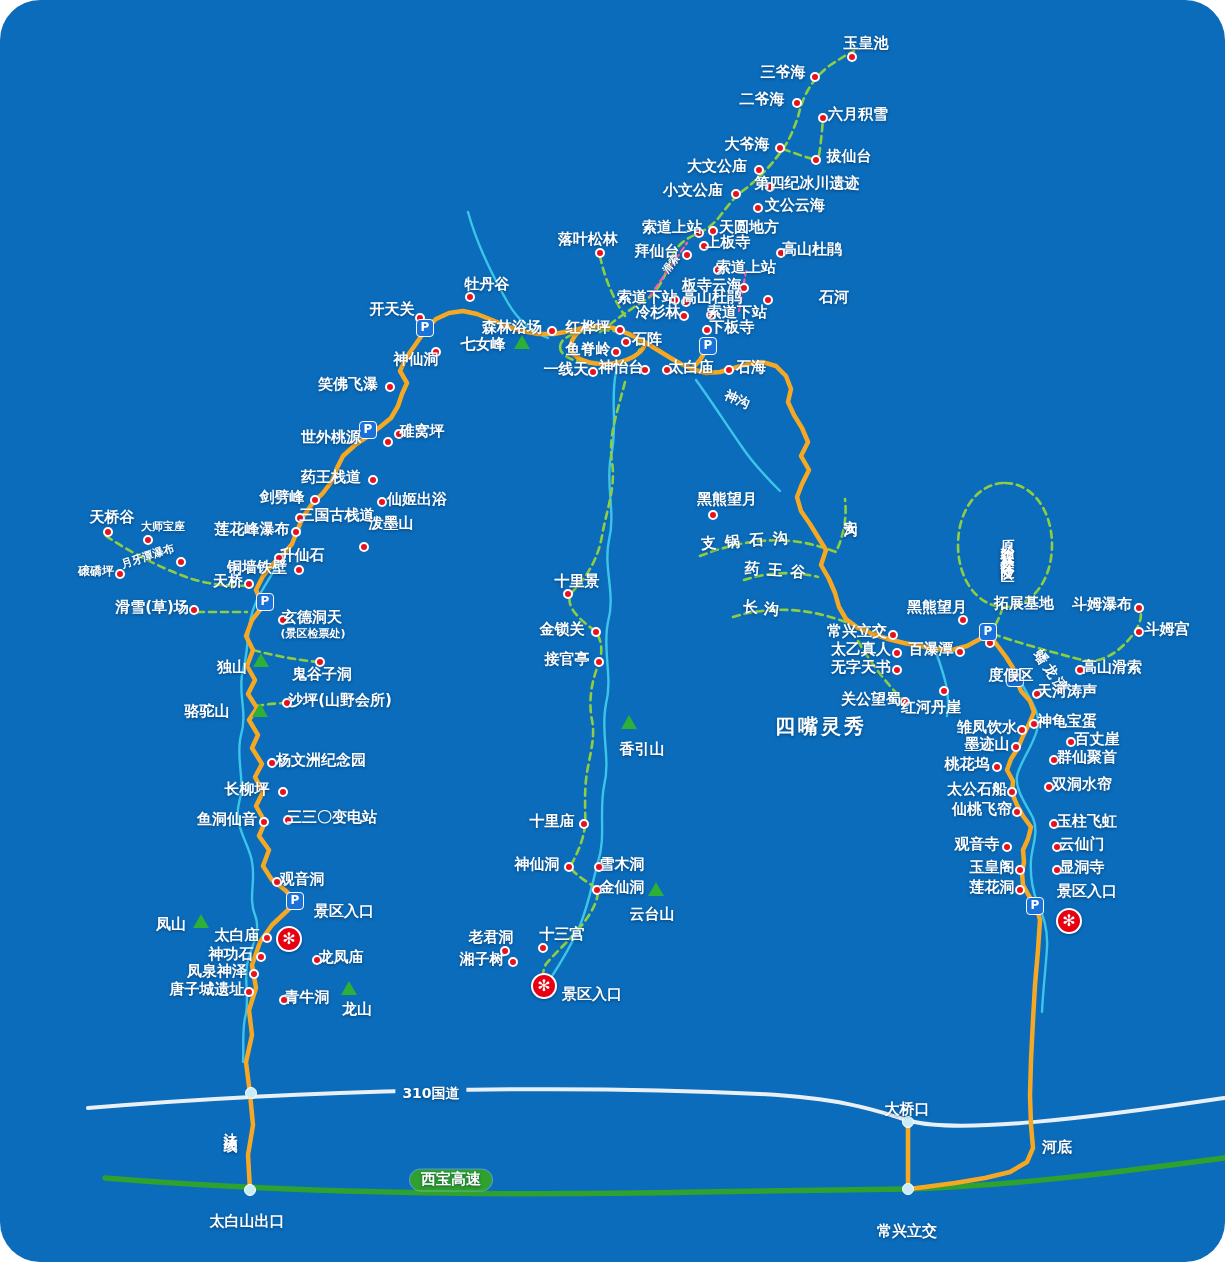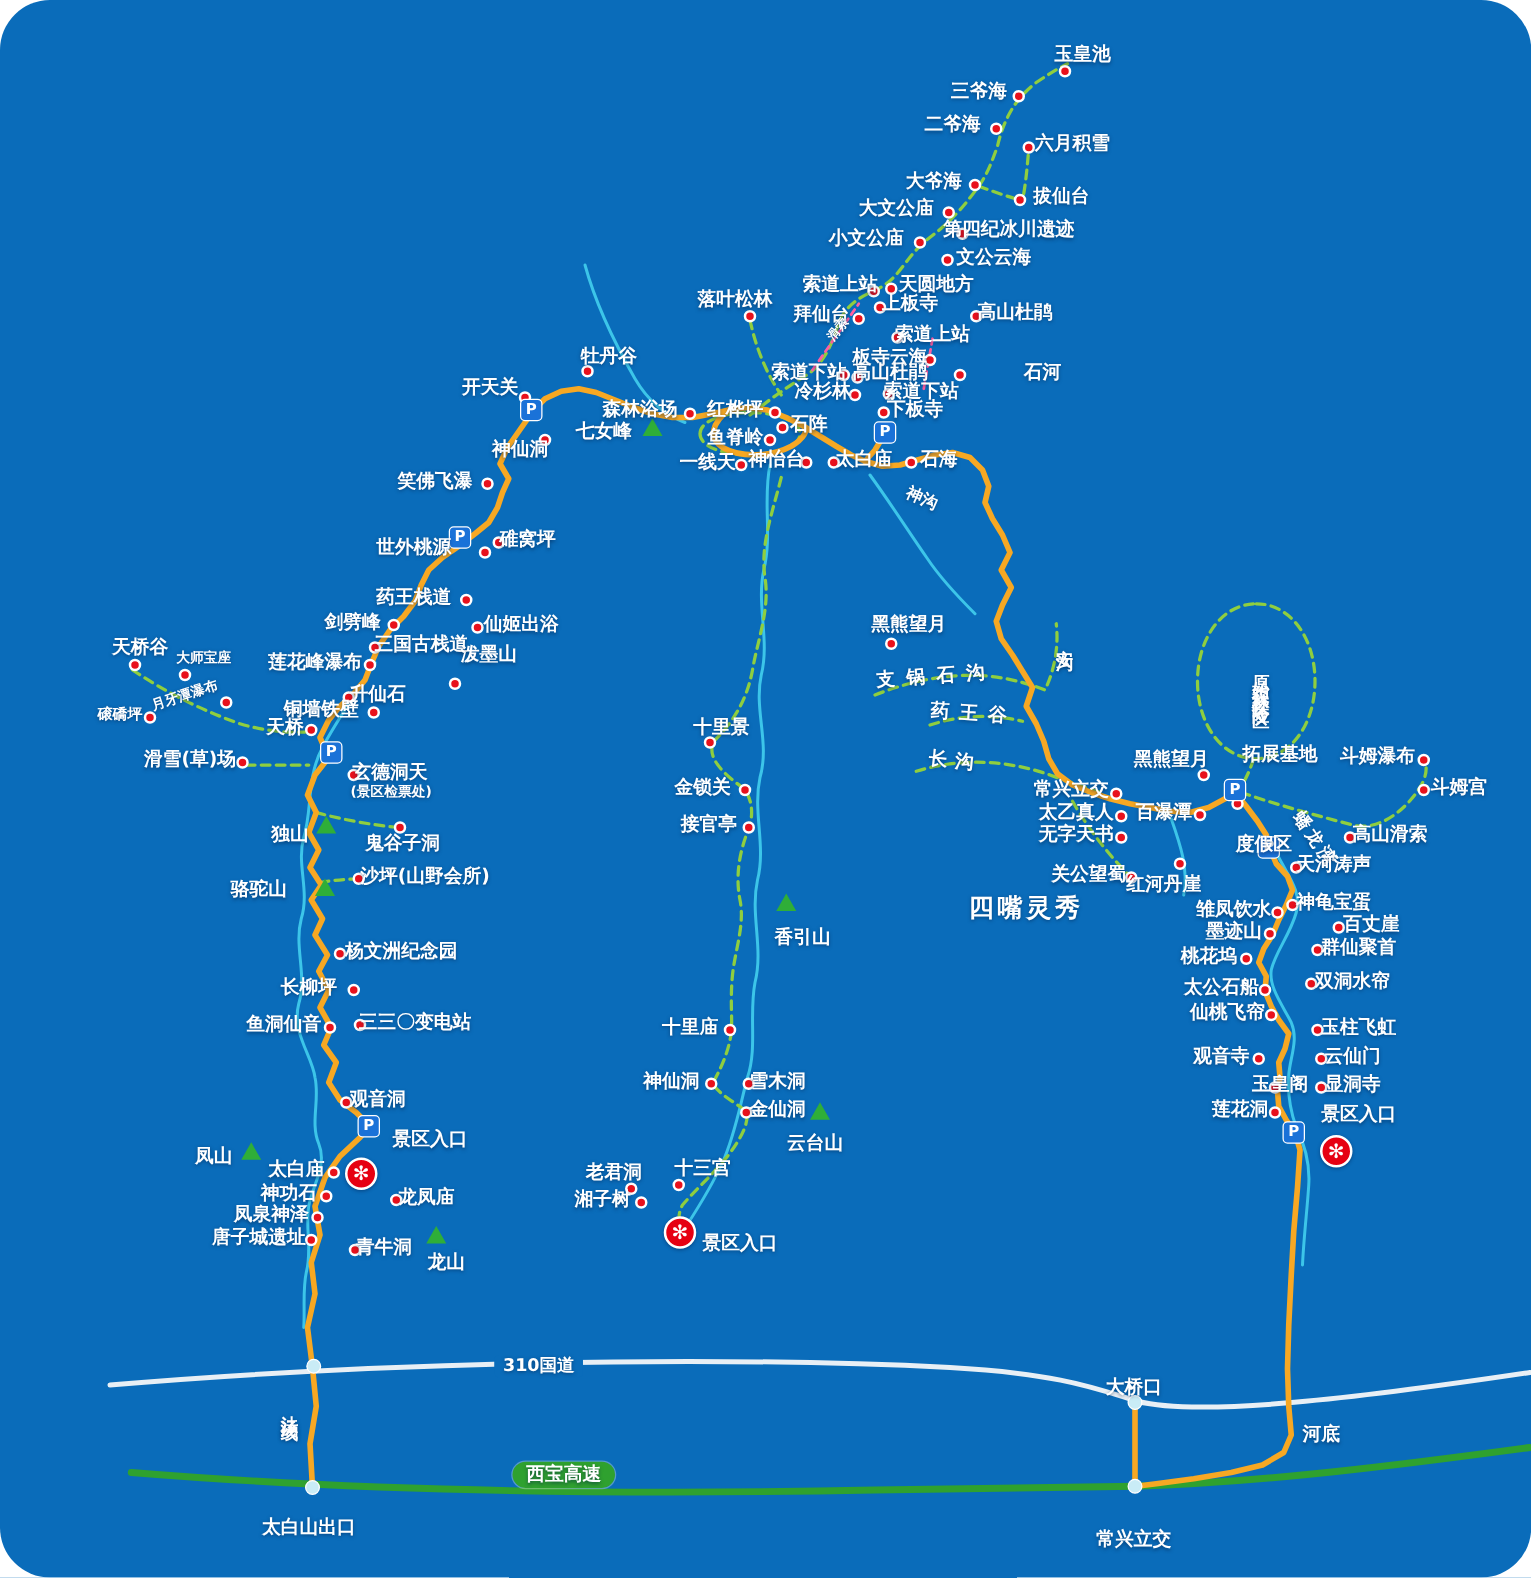--- a/index.html
+++ b/index.html
@@ -283,21 +283,21 @@
       <div class="map-label" style="left: 1097px; top: 740px;">百丈崖</div>
       <div class="map-label" style="left: 987px; top: 745px;">墨迹山</div>
       <div class="map-label" style="left: 1087px; top: 758px;">群仙聚首</div>
       <div class="map-label" style="left: 967px; top: 765px;">桃花坞</div>
       <div class="map-label" style="left: 1082px; top: 785px;">双洞水帘</div>
       <div class="map-label" style="left: 977px; top: 790px;">太公石船</div>
       <div class="map-label" style="left: 982px; top: 810px;">仙桃飞帘</div>
       <div class="map-label" style="left: 1087px; top: 822px;">玉柱飞虹</div>
       <div class="map-label" style="left: 977px; top: 845px;">观音寺</div>
       <div class="map-label" style="left: 1082px; top: 845px;">云仙门</div>
-      <div class="map-label" style="left: 992px; top: 868px; margin-left: 32px;">玉皇阁</div>
+      <div class="map-label" style="left: 992px; top: 868px;">玉皇阁</div>
       <div class="map-label" style="left: 1082px; top: 868px;">显洞寺</div>
       <div class="map-label" style="left: 992px; top: 888px;">莲花洞</div>
       <div class="map-label" style="left: 1087px; top: 892px;">景区入口</div>
       <div class="map-label" style="left: 232px; top: 668px;">独山</div>
       <div class="map-label" style="left: 322px; top: 675px;">鬼谷子洞</div>
       <div class="map-label" style="left: 340px; top: 701px;">沙坪(山野会所)</div>
       <div class="map-label" style="left: 207px; top: 712px;">骆驼山</div>
       <div class="map-label" style="left: 321px; top: 761px;">杨文洲纪念园</div>
       <div class="map-label" style="left: 247px; top: 790px;">长柳坪</div>
       <div class="map-label" style="left: 332px; top: 818px;">三三〇变电站</div>

